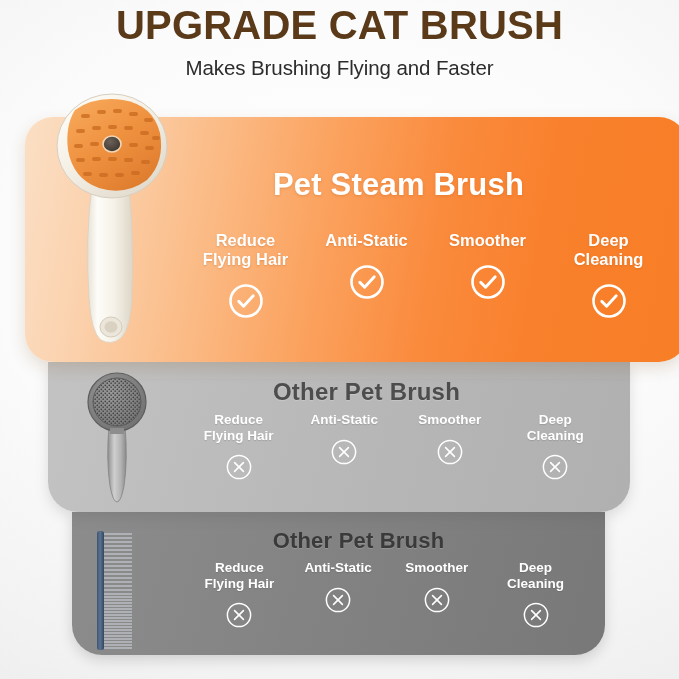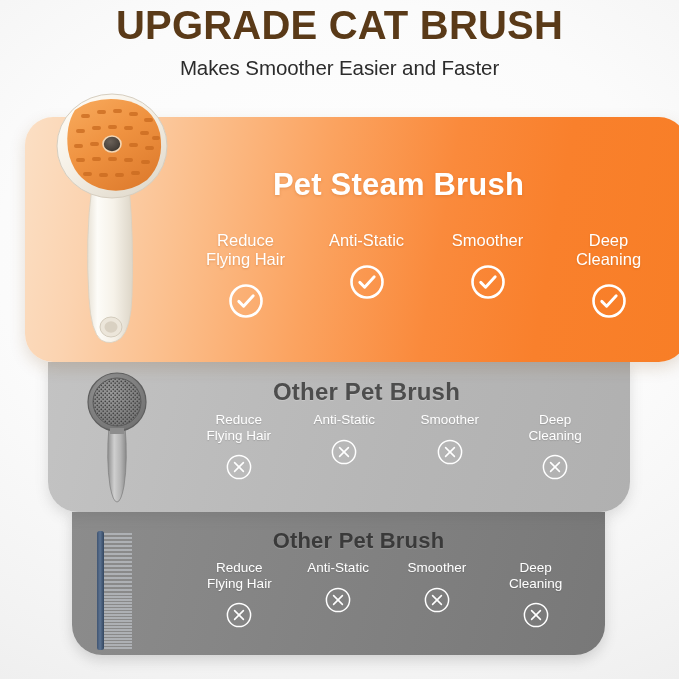--- a/index.html
+++ b/index.html
@@ -126,21 +126,21 @@
   }
   .card-steam .features  { left: 160px; right: 18px; top: 114px; }
   .card-other-1 .features { left: 138px; right: 22px; top: 50px; }
   .card-other-2 .features { left: 118px; right: 20px; top: 48px; }
 
   .feature {
     flex: 1 1 0;
     text-align: center;
   }
   .feature-label {
-    font-weight: normal;
+    font-weight: bold;
     color: #ffffff;
     line-height: 1.16;
     white-space: pre-line;
   }
   .card-steam .feature-label   { font-size: 16.5px; text-shadow: 0 1px 2px rgba(170,85,20,0.30); }
   .card-other-1 .feature-label { font-size: 13.5px; text-shadow: 0 1px 1px rgba(90,90,90,0.25); }
   .card-other-2 .feature-label { font-size: 13.5px; text-shadow: 0 1px 1px rgba(70,70,70,0.25); }
 
   .mark { display: block; margin: 0 auto; }
   .card-steam .mark   { margin-top: 13px; }
@@ -157,21 +157,21 @@
   .slicker-brush { left: 72px; top: 368px; width: 90px; height: 140px; z-index: 4; }
 
   
   .comb { left: 88px; top: 528px; width: 60px; height: 125px; z-index: 4; }
 </style>
 </head>
 <body>
 
 <div class="header">
   <div class="main-title">UPGRADE CAT BRUSH</div>
-  <div class="sub-title">Makes Smoother Easier and Faster</div>
+  <div class="sub-title">Makes Brushing Flying and Faster</div>
 </div>
 
 <div class="card card-steam">
   <div class="card-title">Pet Steam Brush</div>
   <div class="features">
 
     <div class="feature">
       <div class="feature-label">Reduce
 Flying Hair</div>
       <svg class="mark" width="38" height="38" viewBox="0 0 38 38">

